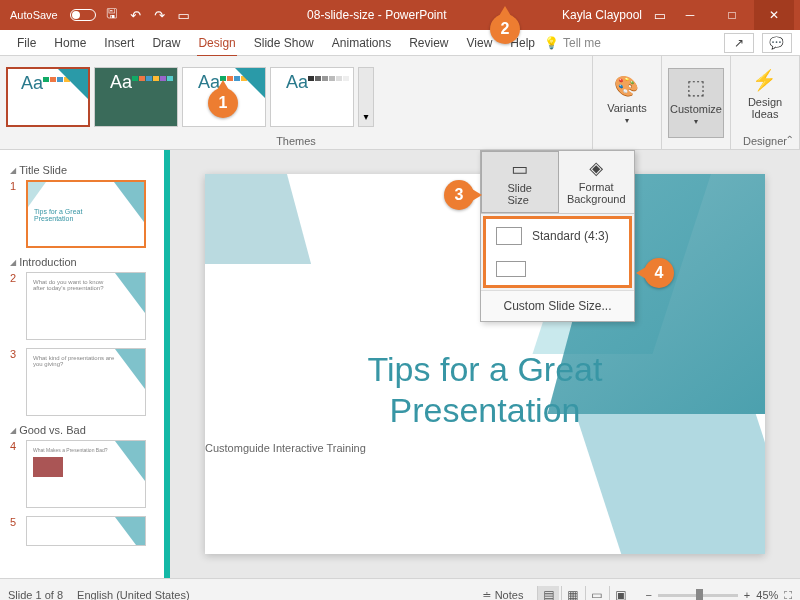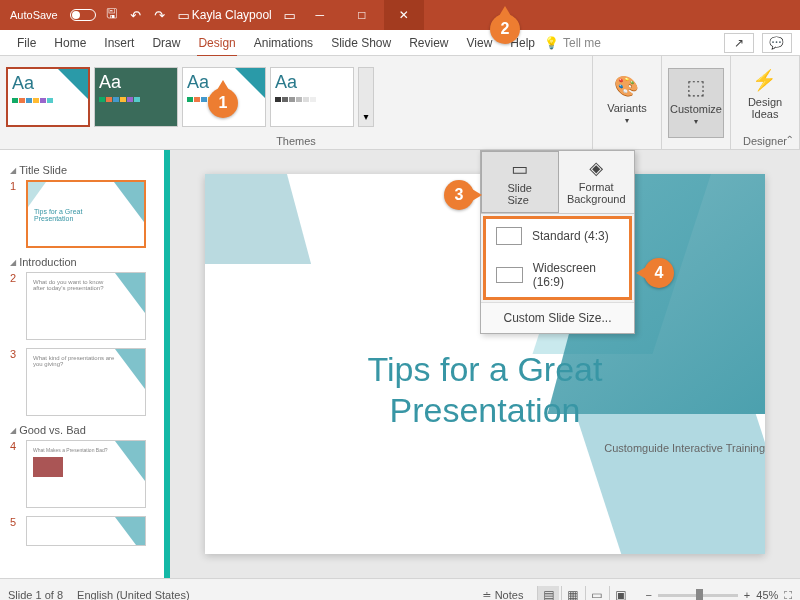--- a/index.html
+++ b/index.html
@@ -24,21 +24,21 @@
 .tab.active::after { content: ""; position: absolute; bottom: 0; left: 8px; right: 8px; height: 2px; background: #b7472a; }
 .ribbon-tabs .spacer { flex: 1; }
 .tellme { display: flex; align-items: center; gap: 4px; color: #888; }
 .share-btn { width: 30px; height: 20px; border: 1px solid #ccc; margin-left: 8px; display: flex; align-items: center; justify-content: center; font-size: 12px; }
 
 
 .ribbon { height: 94px; background: #f3f3f3; border-bottom: 1px solid #d4d4d4; display: flex; position: relative; }
 .ribbon-group { display: flex; flex-direction: column; border-right: 1px solid #d4d4d4; padding: 4px 6px 2px; }
 .ribbon-group .items { flex: 1; display: flex; gap: 4px; align-items: center; }
 .ribbon-group .label { font-size: 11px; color: #666; text-align: center; padding-top: 2px; }
-.theme-thumb { width: 84px; height: 60px; border: 1px solid #ccc; background: #fff; position: relative; display: flex; flex-direction: column; justify-content: flex-start; padding: 4px; }
+.theme-thumb { width: 84px; height: 60px; border: 1px solid #ccc; background: #fff; position: relative; display: flex; justify-content: flex-end; padding: 4px; }
 .theme-thumb.selected { border: 2px solid #b7472a; }
 .theme-thumb .aa { font-size: 18px; color: #2a7a8c; }
 .theme-thumb.dark { background: #3a6b5a; }
 .theme-thumb.dark .aa { color: #fff; }
 .theme-thumb .colorbar { display: flex; gap: 1px; margin-top: 4px; }
 .theme-thumb .colorbar span { width: 6px; height: 5px; }
 .theme-thumb .diag { position: absolute; top: 0; right: 0; width: 0; height: 0; border-top: 30px solid #2a9aa8; border-left: 30px solid transparent; }
 .theme-more { width: 16px; height: 60px; background: #e8e8e8; border: 1px solid #ccc; display: flex; align-items: flex-end; justify-content: center; font-size: 10px; padding-bottom: 4px; }
 .rbtn { width: 56px; display: flex; flex-direction: column; align-items: center; justify-content: flex-start; gap: 2px; font-size: 11px; color: #444; padding: 4px 2px; height: 70px; }
 .rbtn.active { background: #d8d8d8; border: 1px solid #b0b0b0; }
@@ -57,21 +57,21 @@
 .slide-thumb .mini-diag { position: absolute; top: 0; right: 0; width: 0; height: 0; border-top: 40px solid rgba(42,154,168,0.6); border-left: 30px solid transparent; }
 .slide-thumb .mini-diag2 { position: absolute; top: 0; left: 0; width: 0; height: 0; border-top: 25px solid rgba(42,154,168,0.3); border-right: 18px solid transparent; }
 
 .canvas { flex: 1; background: #e8e8e8; display: flex; align-items: center; justify-content: center; padding: 20px; position: relative; }
 .slide { width: 560px; height: 380px; background: #fff; box-shadow: 0 2px 8px rgba(0,0,0,0.2); position: relative; overflow: hidden; }
 .slide .diag1 { position: absolute; top: -40px; right: -40px; width: 220px; height: 280px; background: linear-gradient(135deg, rgba(56,150,165,0.7), rgba(56,150,165,0.9)); transform: skewX(-15deg); }
 .slide .diag2 { position: absolute; top: -20px; right: 80px; width: 120px; height: 200px; background: rgba(120,200,210,0.4); transform: skewX(-18deg); }
 .slide .diag3 { position: absolute; top: -30px; left: -30px; width: 120px; height: 120px; background: rgba(56,150,165,0.35); transform: skewX(15deg); }
 .slide .diag4 { position: absolute; bottom: -40px; right: -20px; width: 180px; height: 180px; background: rgba(100,180,195,0.5); transform: skewX(18deg); }
 .slide-title-text { position: absolute; top: 175px; left: 0; right: 0; text-align: center; font-size: 34px; color: #3896a5; font-weight: 400; line-height: 1.2; }
-.slide-sub { position: absolute; top: 268px; left: 0; right: 0; text-align: right; font-size: 11px; color: #666; }
+.slide-sub { position: absolute; top: 268px; left: 0; right: 0; text-align: left; font-size: 11px; color: #666; }
 
 
 .cust-drop { position: absolute; top: 150px; left: 480px; width: 155px; background: #f3f3f3; border: 1px solid #b0b0b0; box-shadow: 2px 2px 6px rgba(0,0,0,0.2); z-index: 20; }
 .cust-top { display: flex; border-bottom: 1px solid #ccc; }
 .cust-btn { flex: 1; display: flex; flex-direction: column; align-items: center; padding: 6px 2px; font-size: 11px; color: #444; gap: 2px; }
 .cust-btn.sel { background: #e0e0e0; border: 1px solid #aaa; }
 .cust-btn .ico { font-size: 18px; }
 .size-options { border: 3px solid #ed7d31; margin: 2px; background: #fff; }
 .size-opt { display: flex; align-items: center; gap: 10px; padding: 8px 10px; font-size: 12px; color: #444; }
 .size-opt .rect { width: 26px; height: 18px; border: 1px solid #999; background: #fff; }
@@ -101,37 +101,42 @@
   <div class="left">
     <div class="autosave">
       <span>AutoSave</span>
       <span class="toggle"></span>
     </div>
     <span class="qat-icon">🖫</span>
     <span class="qat-icon">↶</span>
     <span class="qat-icon">↷</span>
     <span class="qat-icon">▭</span>
   </div>
+  <div class="center">
+    <span>08-slide-size</span>
+    <span> - </span>
+    <span>PowerPoint</span>
+  </div>
   <div class="right">
     <span style="margin-right:8px">Kayla Claypool</span>
     <span class="qat-icon">▭</span>
     <span class="win-btn">─</span>
     <span class="win-btn">□</span>
     <span class="win-btn close">✕</span>
   </div>
 </div>
 
 <div class="ribbon-tabs">
   <div class="tab">File</div>
   <div class="tab">Home</div>
   <div class="tab">Insert</div>
   <div class="tab">Draw</div>
   <div class="tab active">Design</div>
+  <div class="tab">Slide Show</div>
   <div class="tab">Animations</div>
-  <div class="tab">Slide Show</div>
   <div class="tab">Review</div>
   <div class="tab">View</div>
   <div class="tab">Help</div>
   <div class="tellme">
     <span>💡</span>
     <span>Tell me</span>
   </div>
   <div class="spacer"></div>
   <div class="share-btn">↗</div>
   <div class="share-btn">💬</div>
@@ -292,21 +297,20 @@
 Background</span>
     </div>
   </div>
   <div class="size-options">
     <div class="size-opt">
       <div class="rect"></div>
         <span>Standard (4:3)</span>
     </div>
     <div class="size-opt">
       <div class="rect wide"></div>
-        <span>Widescreen (16:9)</span>
     </div>
   </div>
   <div class="cust-custom">Custom Slide Size...</div>
 </div>
 
 <div class="callout" style="top:88px;left:208px">1</div>
 <div class="callout" style="top:14px;left:490px">2</div>
 <div class="callout right-point" style="top:180px;left:444px">3</div>
 <div class="callout left-point" style="top:258px;left:644px">4</div>
 

